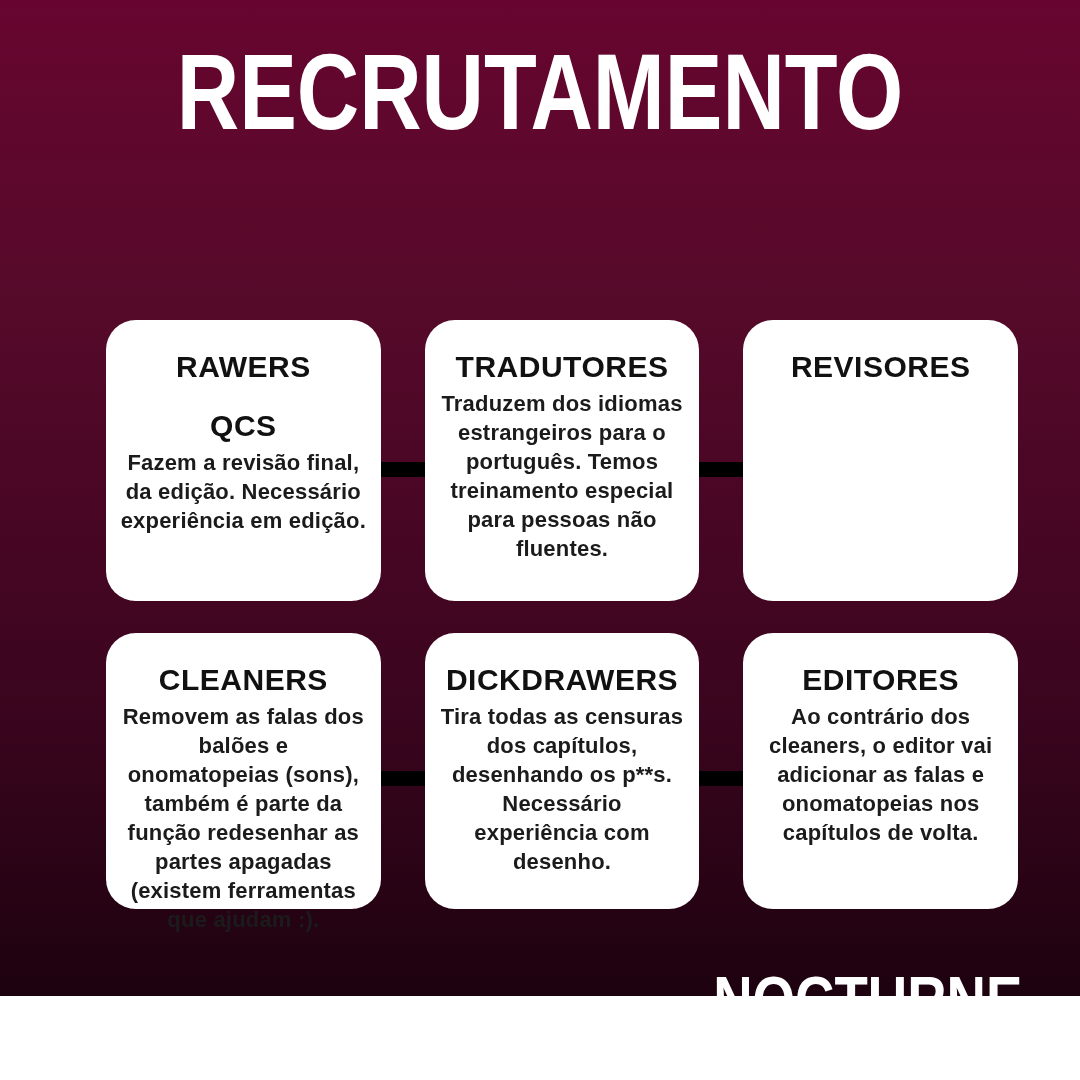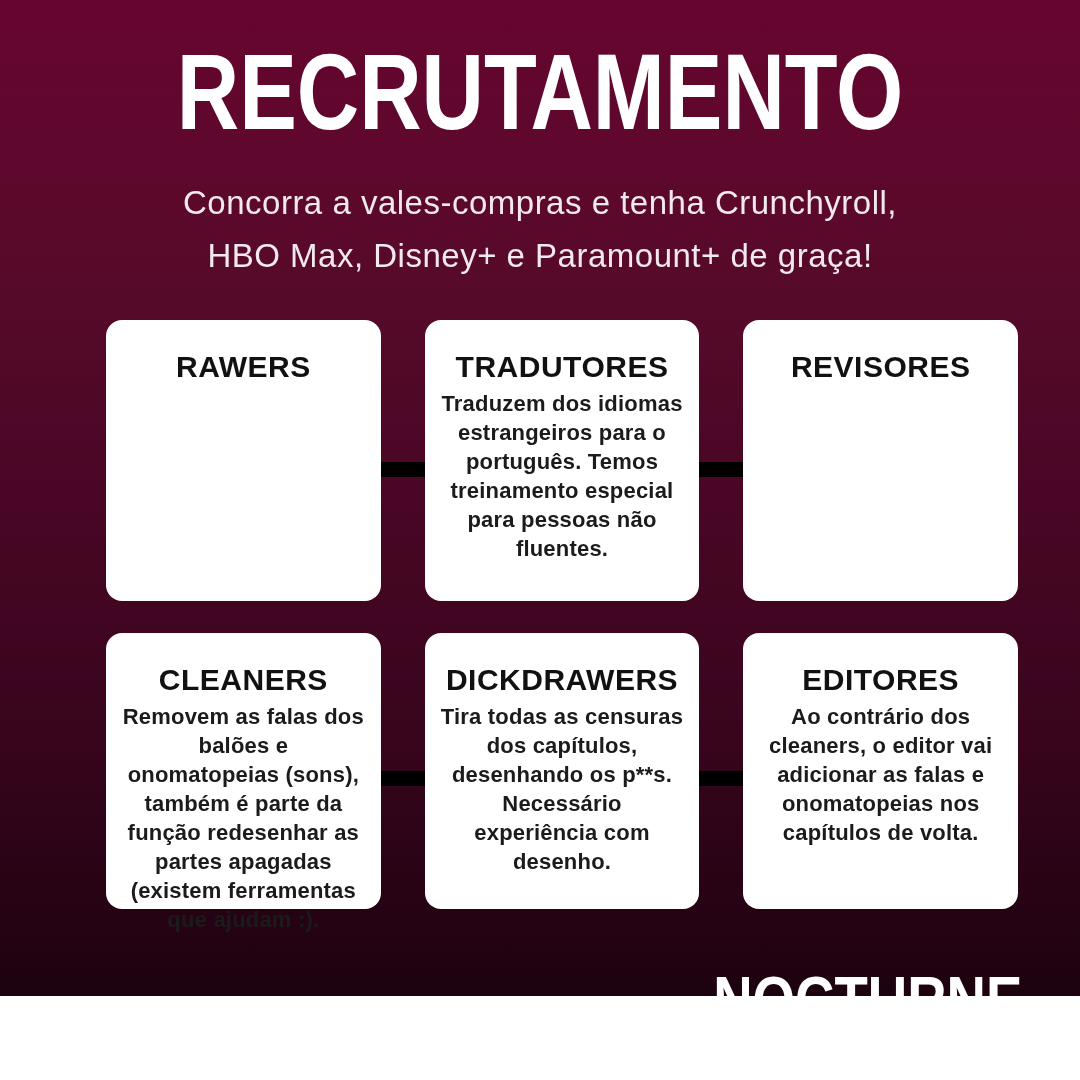--- a/index.html
+++ b/index.html
@@ -80,21 +80,21 @@
     display: flex;
     justify-content: space-between;
     z-index: 1;
   }
   .cards-row.row1 { top: 320px; height: 281px; }
   .cards-row.row2 { top: 633px; height: 276px; }
 
   .card {
     width: 290px;
     background: var(--card-bg);
-    border-radius: 16px;
+    border-radius: 30px;
     padding: 30px 14px 20px 14px;
     display: flex;
     flex-direction: column;
     align-items: center;
     justify-content: flex-start;
     text-align: center;
     margin-left: 44px;
   }
   .card-section + .card-section { margin-top: 20px; }
   .card h2 {
@@ -141,33 +141,33 @@
     white-space: nowrap;
   }
 </style>
 </head>
 <body>
 
 <div class="poster">
 
   <h1 class="title">RECRUTAMENTO</h1>
 
-  <div class="subtitle">
-    <div>Concorra a vales-compras e tenha Crunchyroll,</div>
-    <div>HBO Max, Disney+ e Paramount+ de graça!</div>
-  </div>
 
   <div class="connector row1"></div>
   <div class="connector row2"></div>
 
   <div class="cards-row row1">
     <div class="card">
       <div class="card-section">
         <h2>RAWERS</h2>
       </div>
+      <div class="card-section">
+        <h2>QCS</h2>
+        <p>Fazem a revisão final, da edição. Necessário experiência em edição.</p>
+      </div>
     </div>
 
     <div class="card">
       <div class="card-section">
         <h2>TRADUTORES</h2>
         <p>Traduzem dos idiomas estrangeiros para o português. Temos treinamento especial para pessoas não fluentes.</p>
       </div>
     </div>
 
     <div class="card">

